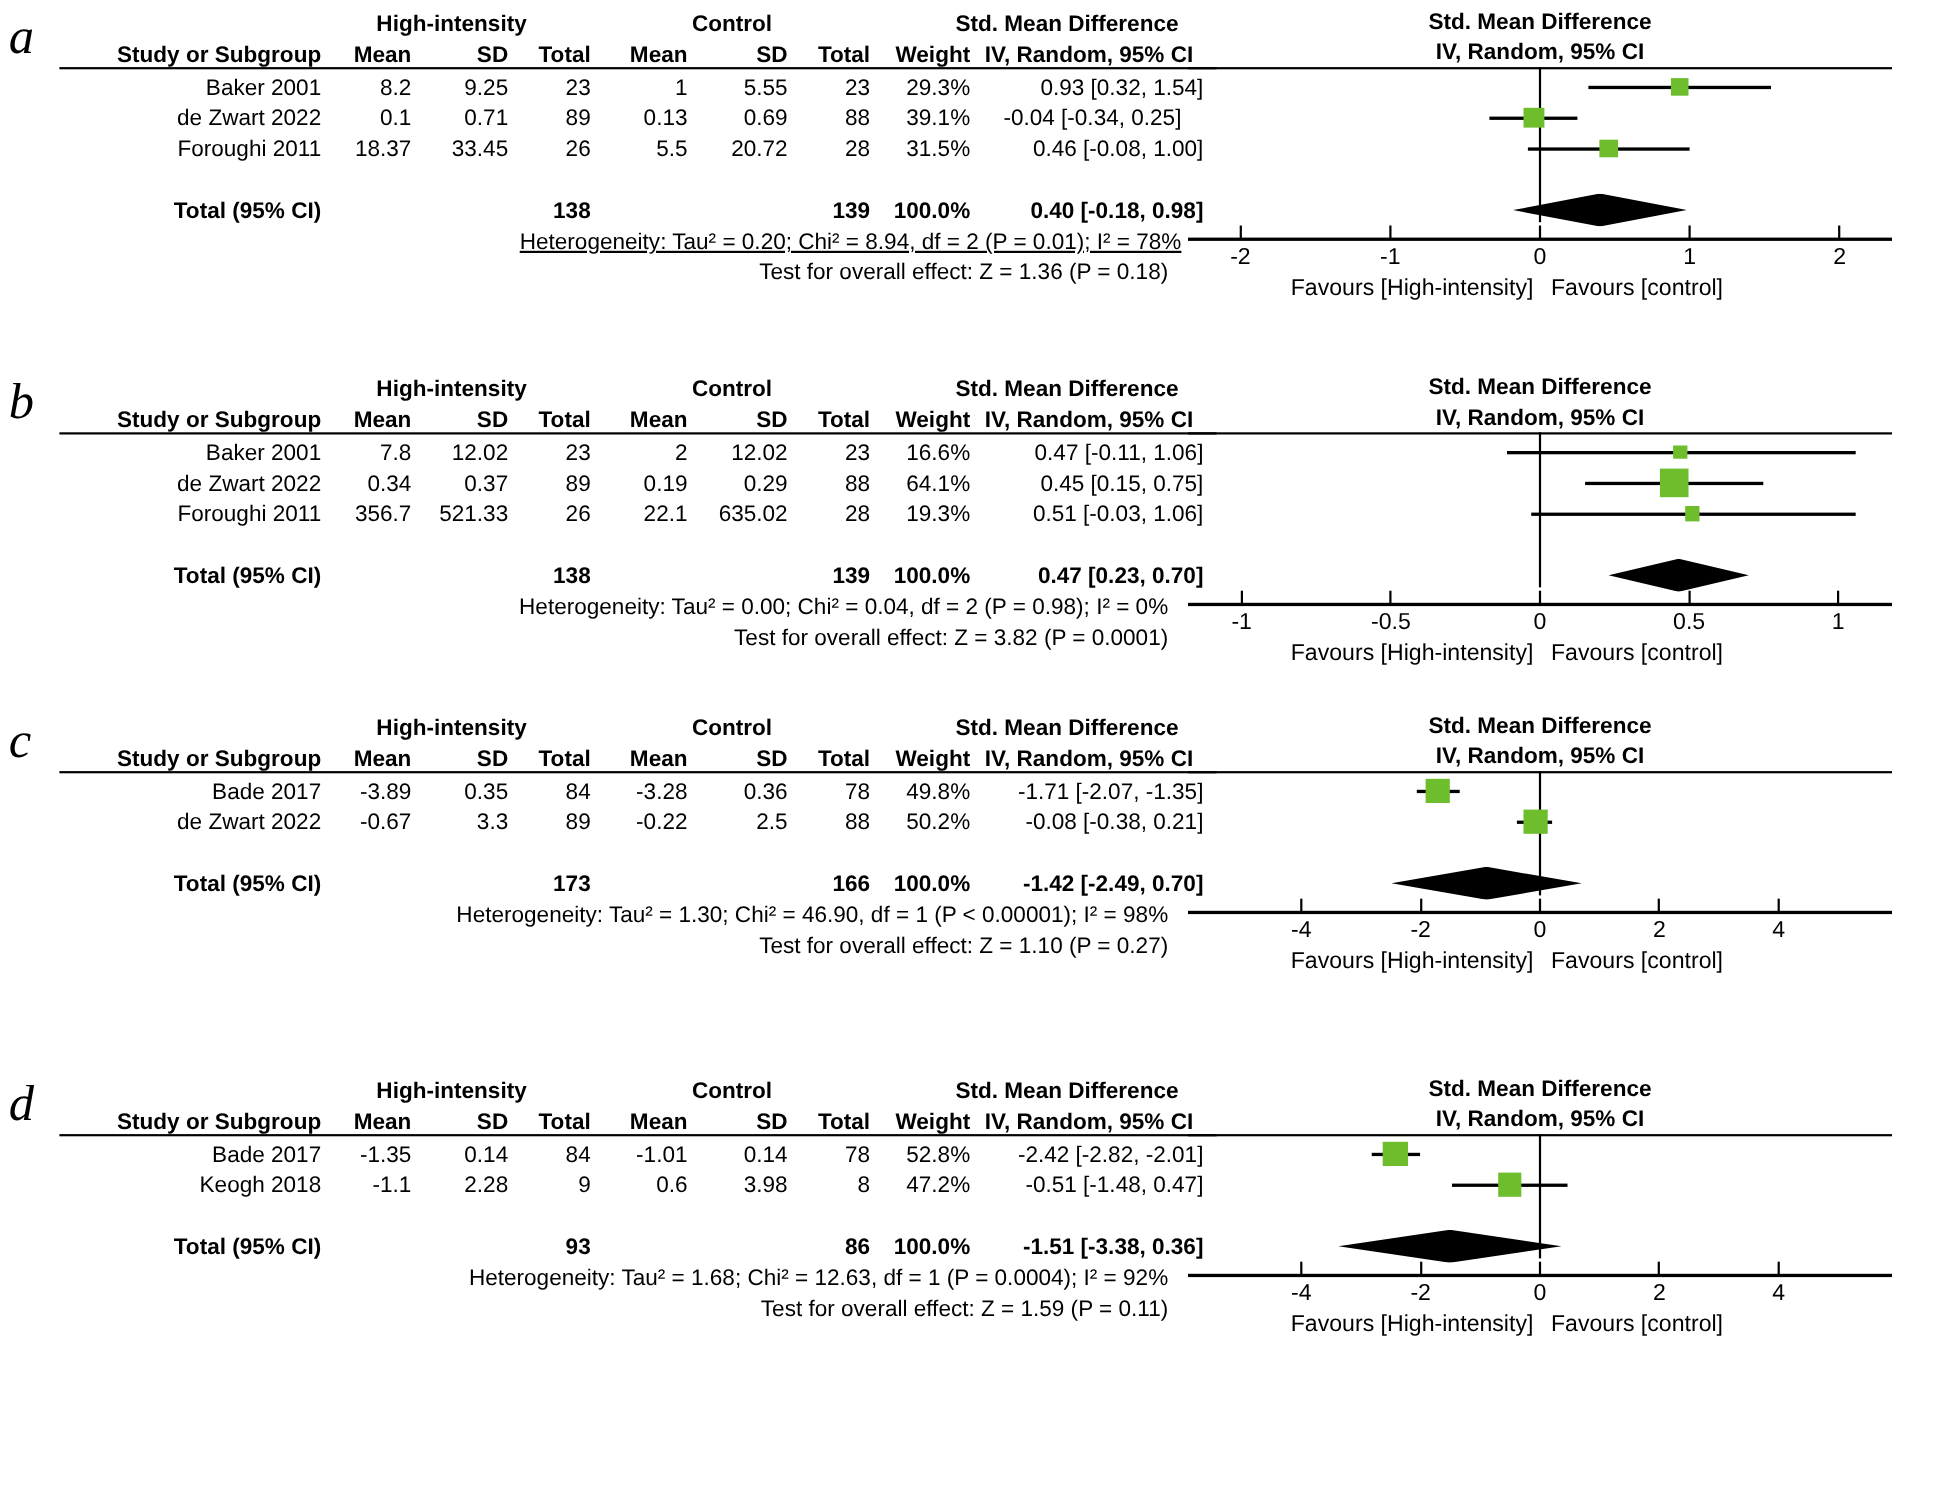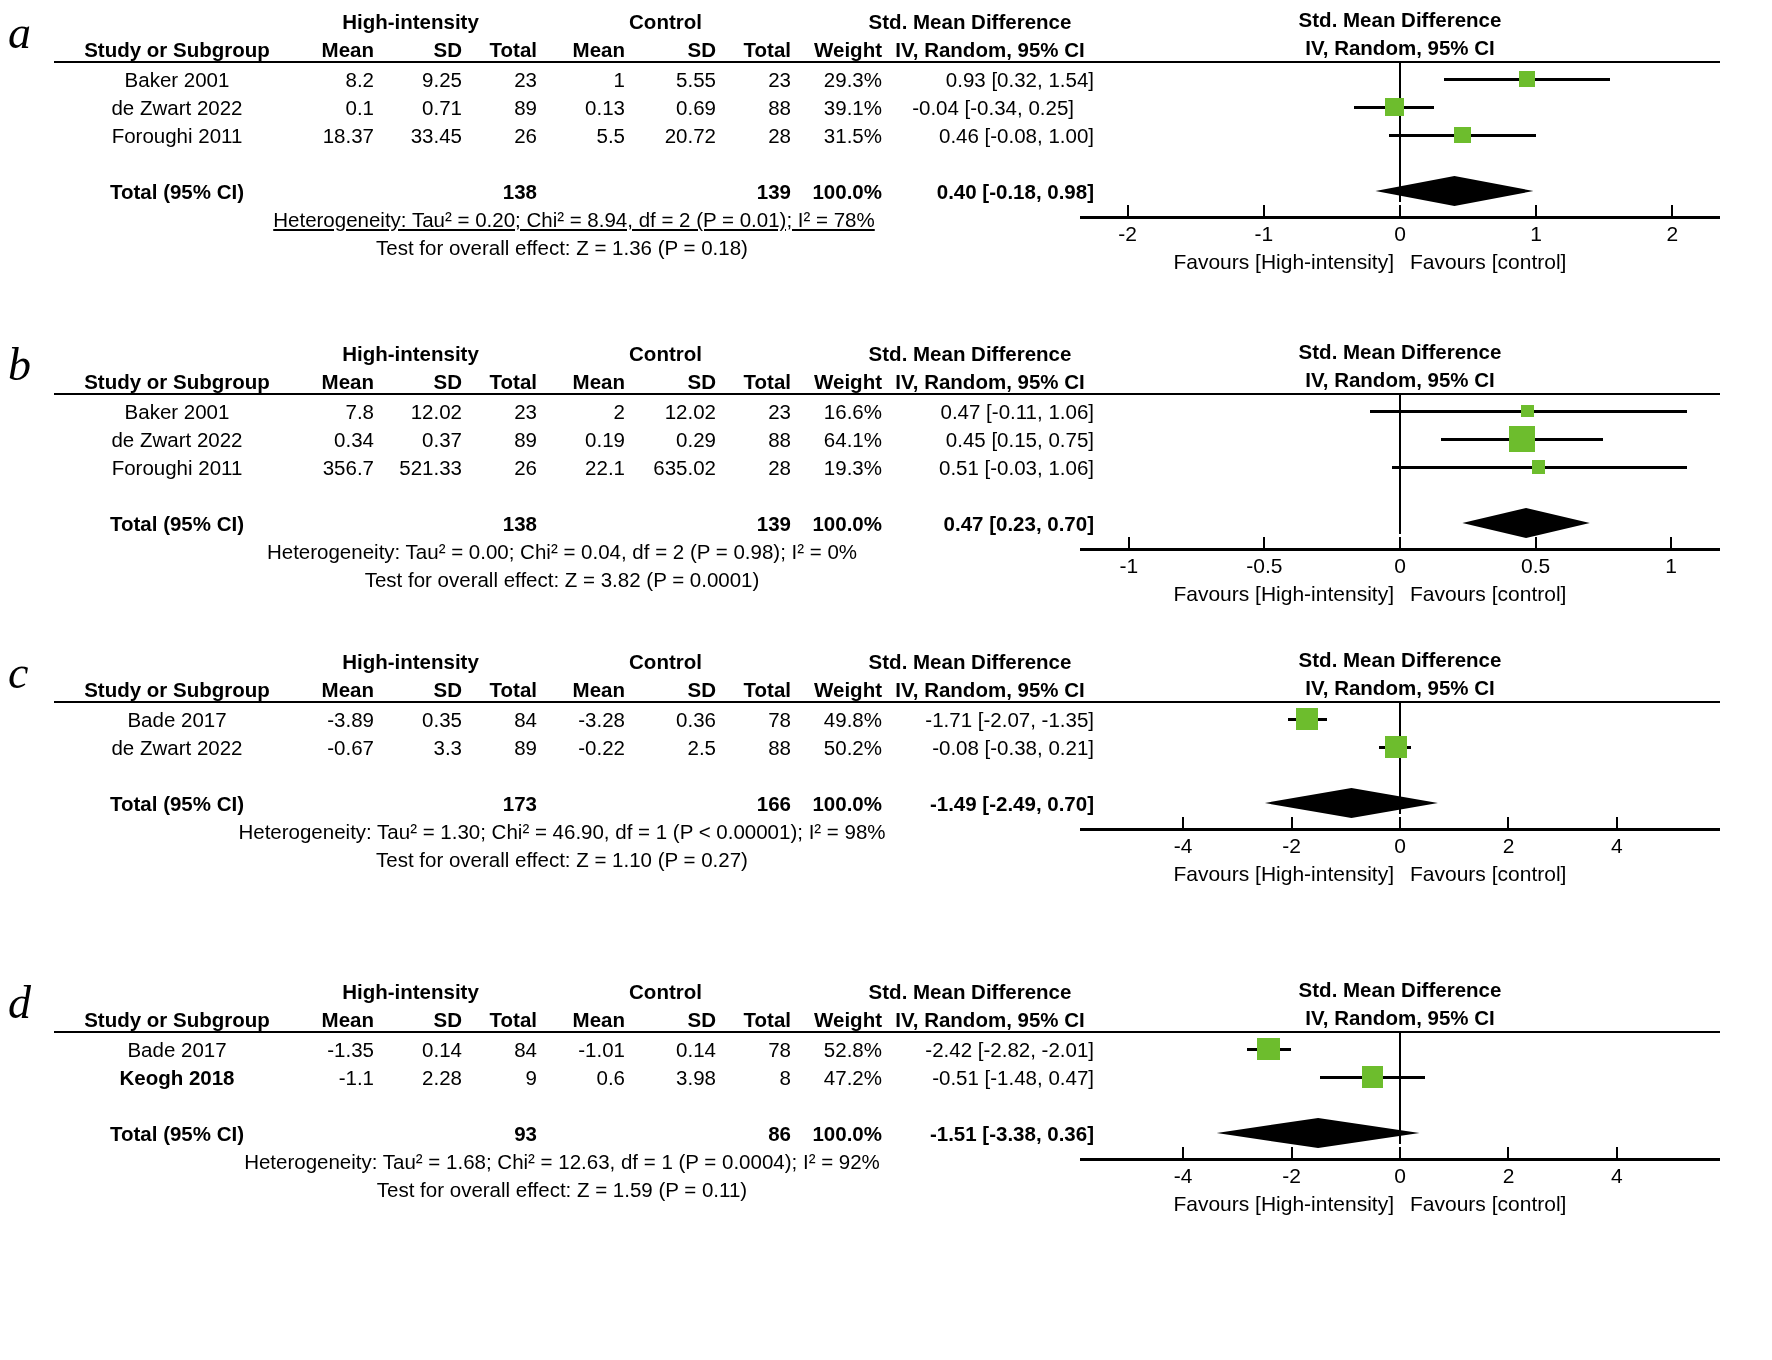--- a/index.html
+++ b/index.html
@@ -12,21 +12,21 @@
   .panel{position:absolute;left:0;width:1772px;}
   .panel-letter{
     position:absolute;left:8px;font-family:"Liberation Serif","DejaVu Serif",serif;
     font-size:46px;font-weight:400;font-style:italic;line-height:1;
   }
 
   
   .tbl{position:absolute;left:62px;top:0;width:1010px;font-size:20.5px;}
   .cell{position:absolute;top:0;line-height:28px;}
   .r{text-align:right;}
-  .l{text-align:center;}
+  .l{text-align:right;}
   .c{text-align:center;}
   .b{font-weight:bold;}
 
   .grouphdr{font-weight:bold;font-size:20.5px;}
   .colhdr{font-weight:bold;font-size:20.5px;}
 
   .hdr-underline{
     position:absolute;height:0;border-top:2px solid #000;
   }
   .plot-underline{
@@ -236,21 +236,21 @@
         <div class="cell r" style="left: 403px; width: 72px; top: 86px;">89</div>
         <div class="cell r" style="left: 478px; width: 85px; top: 86px;">-0.22</div>
         <div class="cell r" style="left: 566px; width: 88px; top: 86px;">2.5</div>
         <div class="cell r" style="left: 657px; width: 72px; top: 86px;">88</div>
         <div class="cell r" style="left: 732px; width: 88px; top: 86px;">50.2%</div>
         <div class="cell r" style="left: 824px; width: 208px; top: 86px;">-0.08 [-0.38, 0.21]</div>
         <div class="cell l b" style="left: 0px; width: 230px; top: 142px;">Total (95% CI)</div>
         <div class="cell r b" style="left: 403px; width: 72px; top: 142px;">173</div>
         <div class="cell r b" style="left: 657px; width: 72px; top: 142px;">166</div>
         <div class="cell r b" style="left: 732px; width: 88px; top: 142px;">100.0%</div>
-        <div class="cell r b" style="left: 824px; width: 208px; top: 142px;">-1.49 [-2.49, 0.70]</div>
+        <div class="cell r b" style="left: 824px; width: 208px; top: 142px;">-1.42 [-2.49, 0.70]</div>
         <div class="cell l" style="left: 0px; width: 1000px; top: 170px;">Heterogeneity: Tau² = 1.30; Chi² = 46.90, df = 1 (P &lt; 0.00001); I² = 98%</div>
         <div class="cell l" style="left: 0px; width: 1000px; top: 198px;">Test for overall effect: Z = 1.10 (P = 0.27)</div>
       </div>
       <div class="plot" style="left: 1080px; top: 0px; width: 640px; height: 300px;">
         <div class="plottitle" style="left: 0px; width: 640px; top: 0px;">Std. Mean Difference</div>
         <div class="plottitle" style="left: 0px; width: 640px; top: 28px;">IV, Random, 95% CI</div>
         <div class="plot-underline" style="left: 0px; width: 640px; top: 53px;"></div>
         <div class="zeroline" style="left: 319px; top: 53px; height: 113px;"></div>
         <div class="ciline" style="left: 207.729px; width: 39.0508px; top: 70px;"></div>
         <div class="marker" style="left: 216.282px; top: 60.028px; width: 21.944px; height: 21.944px; background: rgb(109, 189, 45);"></div>
@@ -290,21 +290,21 @@
         <div class="hdr-underline" style="left: -8px; width: 1052px; top: 53px;"></div>
         <div class="cell l" style="left: 0px; width: 230px; top: 58px;">Bade 2017</div>
         <div class="cell r" style="left: 222px; width: 90px; top: 58px;">-1.35</div>
         <div class="cell r" style="left: 315px; width: 85px; top: 58px;">0.14</div>
         <div class="cell r" style="left: 403px; width: 72px; top: 58px;">84</div>
         <div class="cell r" style="left: 478px; width: 85px; top: 58px;">-1.01</div>
         <div class="cell r" style="left: 566px; width: 88px; top: 58px;">0.14</div>
         <div class="cell r" style="left: 657px; width: 72px; top: 58px;">78</div>
         <div class="cell r" style="left: 732px; width: 88px; top: 58px;">52.8%</div>
         <div class="cell r" style="left: 824px; width: 208px; top: 58px;">-2.42 [-2.82, -2.01]</div>
-        <div class="cell l" style="left: 0px; width: 230px; top: 86px; font-weight: bold;">Keogh 2018</div>
+        <div class="cell l" style="left: 0px; width: 230px; top: 86px;">Keogh 2018</div>
         <div class="cell r" style="left: 222px; width: 90px; top: 86px;">-1.1</div>
         <div class="cell r" style="left: 315px; width: 85px; top: 86px;">2.28</div>
         <div class="cell r" style="left: 403px; width: 72px; top: 86px;">9</div>
         <div class="cell r" style="left: 478px; width: 85px; top: 86px;">0.6</div>
         <div class="cell r" style="left: 566px; width: 88px; top: 86px;">3.98</div>
         <div class="cell r" style="left: 657px; width: 72px; top: 86px;">8</div>
         <div class="cell r" style="left: 732px; width: 88px; top: 86px;">47.2%</div>
         <div class="cell r" style="left: 824px; width: 208px; top: 86px;">-0.51 [-1.48, 0.47]</div>
         <div class="cell l b" style="left: 0px; width: 230px; top: 142px;">Total (95% CI)</div>
         <div class="cell r b" style="left: 403px; width: 72px; top: 142px;">93</div>

